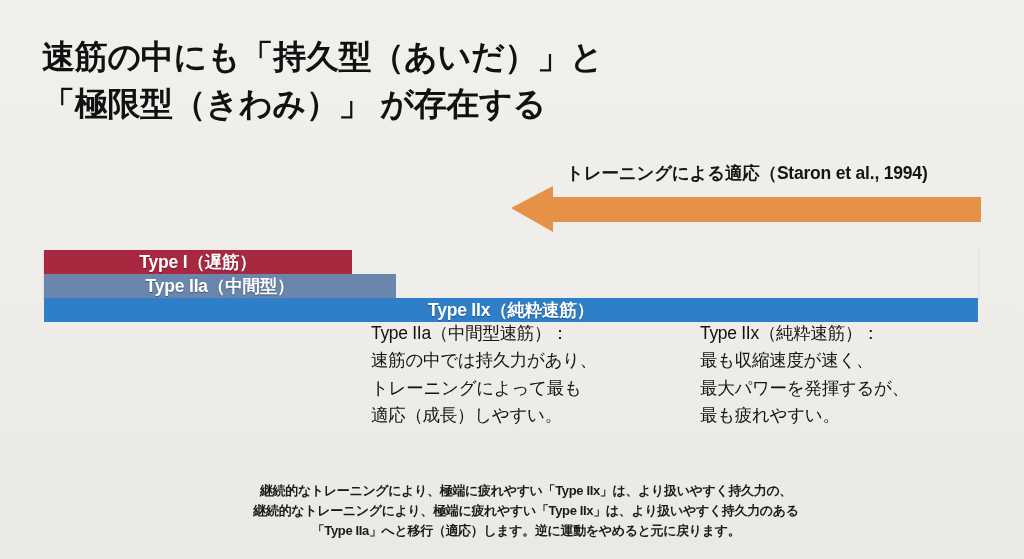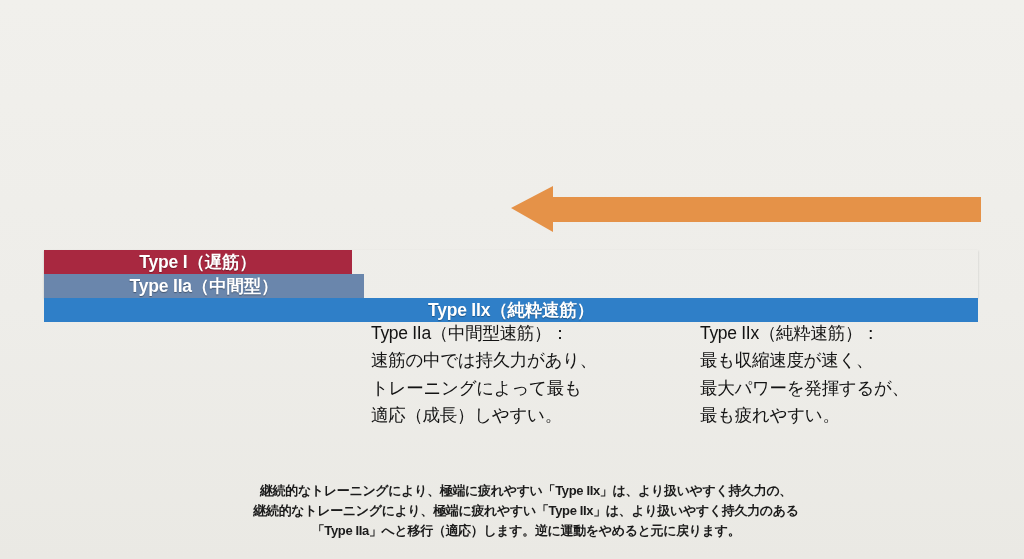--- a/index.html
+++ b/index.html
@@ -72,21 +72,21 @@
     justify-content: center;
     color: #ffffff;
     font-size: 17.5px;
     font-weight: 700;
     letter-spacing: -0.2px;
     text-shadow: 0 1px 1px rgba(0,0,0,0.35);
     white-space: nowrap;
     box-sizing: border-box;
   }
   .seg-1 { width: 308px; }
-  .seg-2 { width: 320px; }
+  .seg-2 { width: 352px; }
   .seg-3 { flex: 1; }
 
   
   .desc {
     position: absolute;
     font-size: 17.5px;
     font-weight: 500;
     line-height: 1.56;
     color: #131313;
     letter-spacing: -0.3px;
@@ -108,21 +108,24 @@
     color: #1b1b1b;
     letter-spacing: -0.35px;
   }
   .caption div { white-space: nowrap; margin-left: 28px; }
 </style>
 </head>
 <body>
 
 <div class="slide">
 
+  <div class="title">速筋の中にも「持久型（あいだ）」と
+「極限型（きわみ）」 が存在する</div>
 
+  <div class="arrow-label">トレーニングによる適応（Staron et al., 1994)</div>
 
   <div class="arrow-wrap">
     <svg viewBox="0 0 470 50" preserveAspectRatio="none" aria-hidden="true">
       <polygon points="0,24 42,2 42,13 470,13 470,38 42,38 42,48" fill="#e59248"></polygon>
     </svg>
   </div>
 
   <div class="bar">
     <div class="seg seg-1" style="background:#a82840">
       <span>Type I（遅筋）</span>

